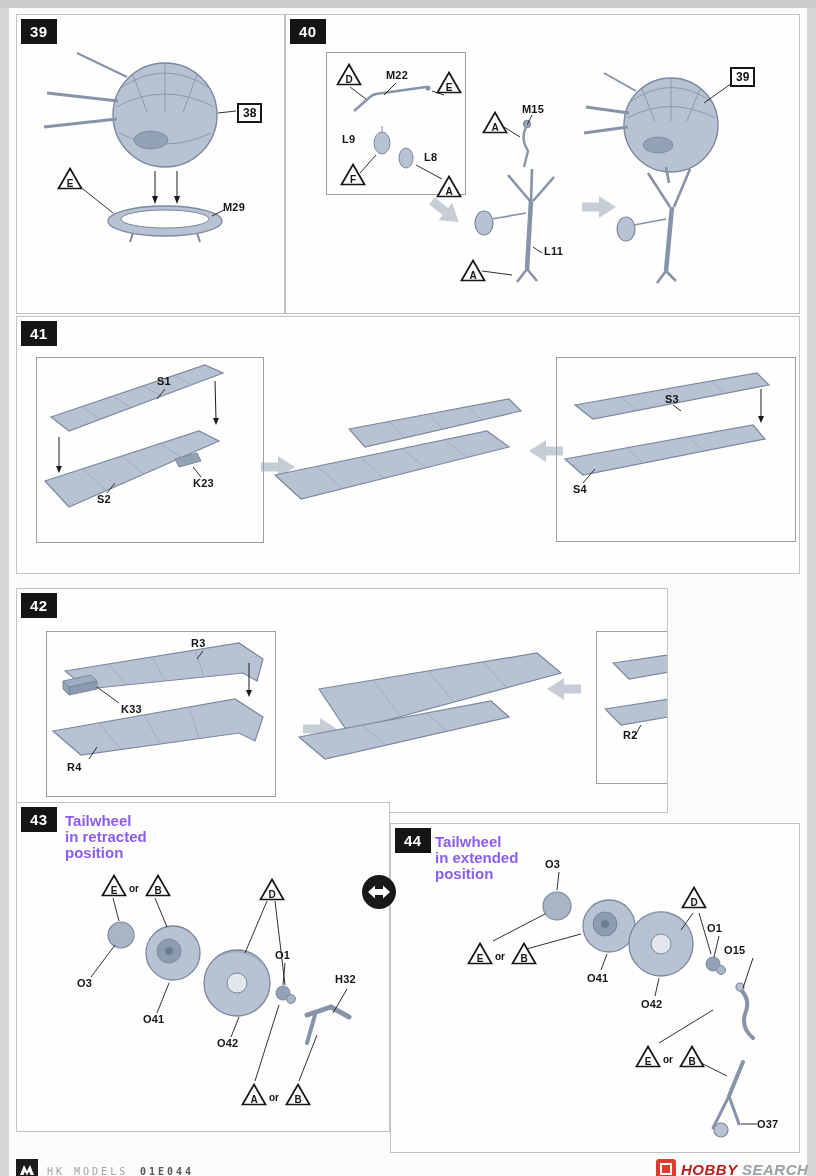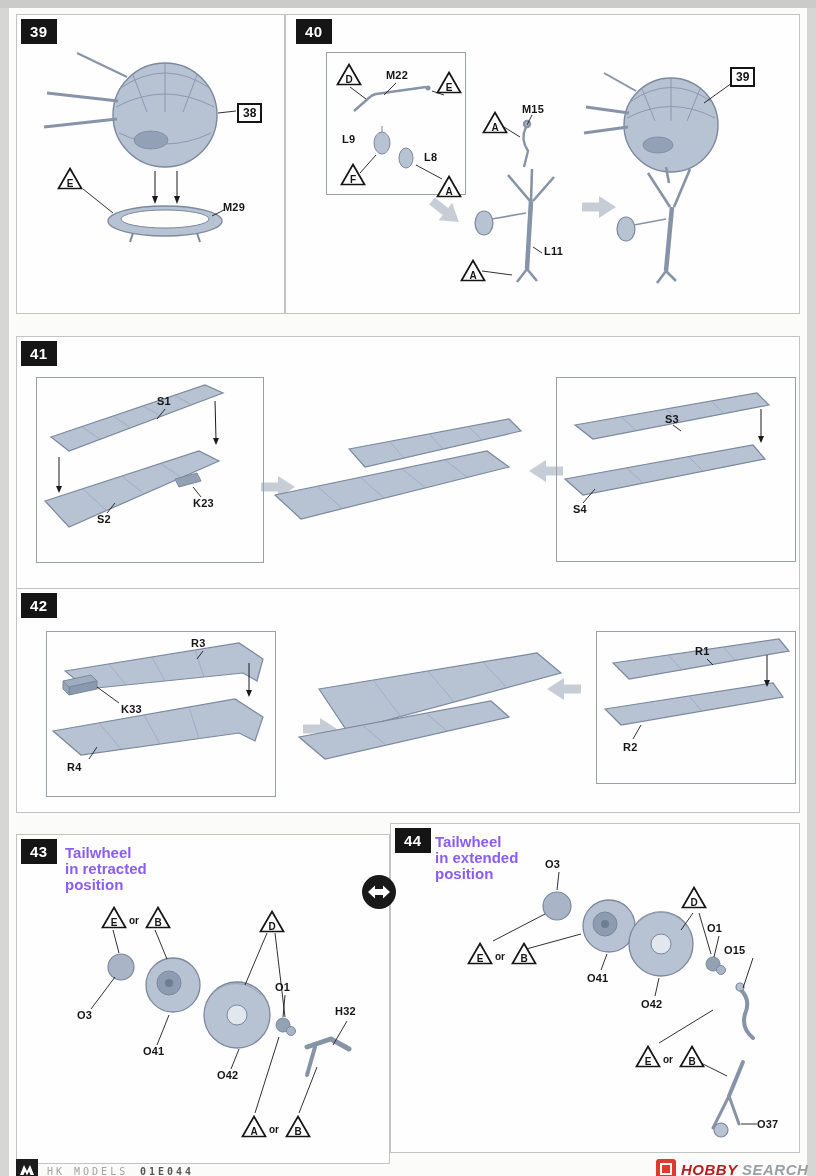--- a/index.html
+++ b/index.html
@@ -122,21 +122,21 @@
         <line x1="74" y1="158" x2="90" y2="140"></line>
         <line x1="156" y1="164" x2="130" y2="150"></line>
         <line x1="246" y1="100" x2="241" y2="110"></line>
         <line x1="256" y1="238" x2="247" y2="232"></line>
         <line x1="196" y1="256" x2="226" y2="260"></line>
         <line x1="218" y1="112" x2="234" y2="122"></line>
         <line x1="446" y1="68" x2="418" y2="88"></line>
       </g>
     </svg>
     <div class="inbox" style="left:40px;top:37px;width:140px;height:143px"></div>
-    <div class="stepnum" style="left:10px;top:4px">40</div>
+    <div class="stepnum" style="left:4px;top:4px">40</div>
     <div class="refbox" style="left:444px;top:52px">39</div>
     <div class="tri" style="left:50px;top:48px">
       <svg width="26" height="23" viewBox="0 0 26 23">
           <polygon points="13,1.5 24.5,21.5 1.5,21.5" fill="#fff" stroke="#151515" stroke-width="1.7"></polygon>
         </svg>
       <span class="tl">D</span>
     </div>
     <div class="tri" style="left:150px;top:56px">
       <svg width="26" height="23" viewBox="0 0 26 23">
           <polygon points="13,1.5 24.5,21.5 1.5,21.5" fill="#fff" stroke="#151515" stroke-width="1.7"></polygon>
@@ -167,21 +167,21 @@
         </svg>
       <span class="tl">A</span>
     </div>
     <div class="plabel" style="left:100px;top:54px">M22</div>
     <div class="plabel" style="left:56px;top:118px">L9</div>
     <div class="plabel" style="left:138px;top:136px">L8</div>
     <div class="plabel" style="left:236px;top:88px">M15</div>
     <div class="plabel" style="left:258px;top:230px">L11</div>
   </div>
 
-  <div class="panel" style="left:16px;top:328px;width:784px;height:258px">
+  <div class="panel" style="left:16px;top:308px;width:784px;height:258px">
     <svg class="psvg" width="782" height="256" viewBox="0 0 782 256">
       <g>
         <polygon points="34,100 188,48 206,56 52,114" fill="#b7c2d3" stroke="#7b889e" stroke-width="1.2"></polygon>
         <g stroke="#98a5b8" stroke-width="0.7">
             <line x1="65" y1="90" x2="83" y2="102"></line>
             <line x1="96" y1="79" x2="114" y2="91"></line>
             <line x1="126" y1="69" x2="144" y2="79"></line>
             <line x1="157" y1="58" x2="175" y2="68"></line>
           </g>
       </g>
@@ -249,21 +249,21 @@
     <div class="inbox" style="left:19px;top:40px;width:228px;height:186px"></div>
     <div class="inbox" style="left:539px;top:40px;width:240px;height:185px"></div>
     <div class="stepnum" style="left:4px;top:4px">41</div>
     <div class="plabel" style="left:140px;top:58px">S1</div>
     <div class="plabel" style="left:80px;top:176px">S2</div>
     <div class="plabel" style="left:176px;top:160px">K23</div>
     <div class="plabel" style="left:648px;top:76px">S3</div>
     <div class="plabel" style="left:556px;top:166px">S4</div>
   </div>
 
-  <div class="panel" style="left:16px;top:580px;width:784px;height:225px">
+  <div class="panel" style="left:16px;top:580px;width:652px;height:225px">
     <svg class="psvg" width="782" height="223" viewBox="0 0 782 223">
       <g>
         <polygon points="48,82 222,54 246,70 240,92 226,84 70,100" fill="#b7c2d3" stroke="#7b889e" stroke-width="1.2"></polygon>
         <g stroke="#98a5b8" stroke-width="0.7">
             <line x1="92" y1="75" x2="109" y2="96"></line>
             <line x1="135" y1="68" x2="148" y2="92"></line>
             <line x1="178" y1="61" x2="187" y2="88"></line>
           </g>
       </g>
       <g>
@@ -323,24 +323,24 @@
         <line x1="616" y1="150" x2="624" y2="136"></line>
       </g>
     </svg>
     <div class="inbox" style="left:29px;top:42px;width:230px;height:166px"></div>
     <div class="inbox" style="left:579px;top:42px;width:200px;height:153px"></div>
     <div class="stepnum" style="left:4px;top:4px">42</div>
     <div class="plabel" style="left:174px;top:48px">R3</div>
     <div class="plabel" style="left:104px;top:114px">K33</div>
     <div class="plabel" style="left:50px;top:172px">R4</div>
     <div class="plabel" style="left:678px;top:56px">R1</div>
-    <div class="plabel" style="left:606px;top:152px">R2</div>
-  </div>
-
-  <div class="panel" style="left:16px;top:826px;width:374px;height:330px">
+    <div class="plabel" style="left:606px;top:140px">R2</div>
+  </div>
+
+  <div class="panel" style="left:16px;top:794px;width:374px;height:330px">
     <svg class="psvg" width="372" height="328" viewBox="0 0 372 328">
       <g>
         <circle cx="104" cy="132" r="13" fill="#a9b5c7" stroke="#7b889e" stroke-width="1.2"></circle>
       </g>
       <g>
         <circle cx="156" cy="150" r="27" fill="#b7c2d3" stroke="#7b889e" stroke-width="1.3"></circle>
         <circle cx="152" cy="148" r="12" fill="#8e9cb1" stroke="#7b889e"></circle>
         <circle cx="152" cy="148" r="4" fill="#6f7d93"></circle>
       </g>
       <g>

